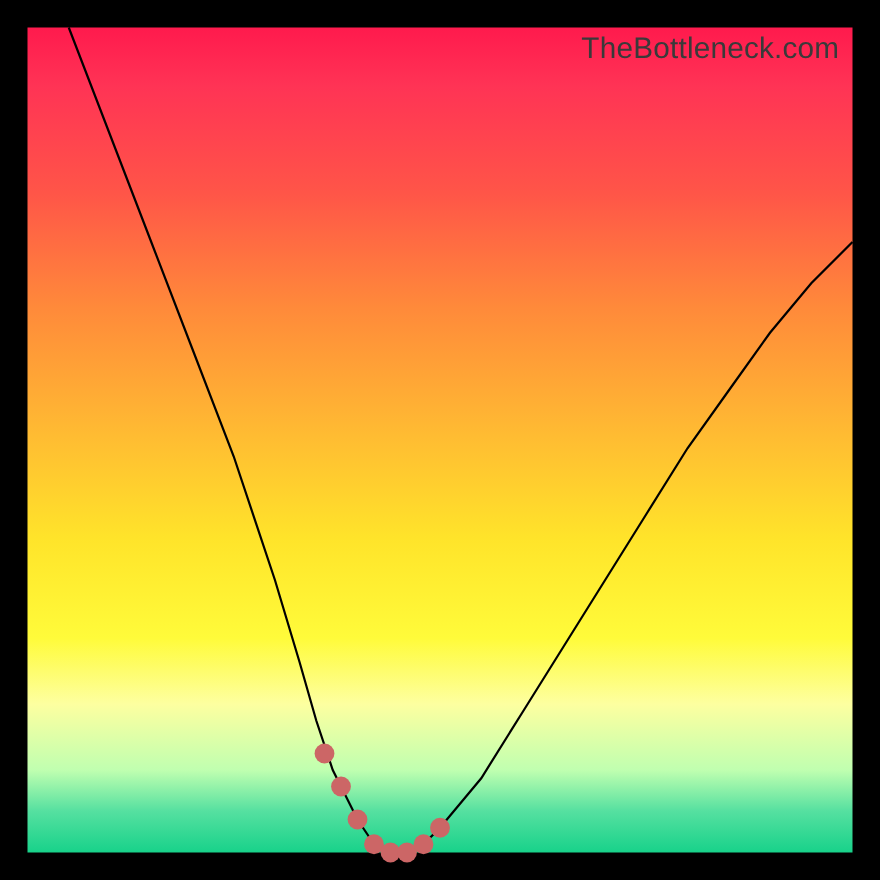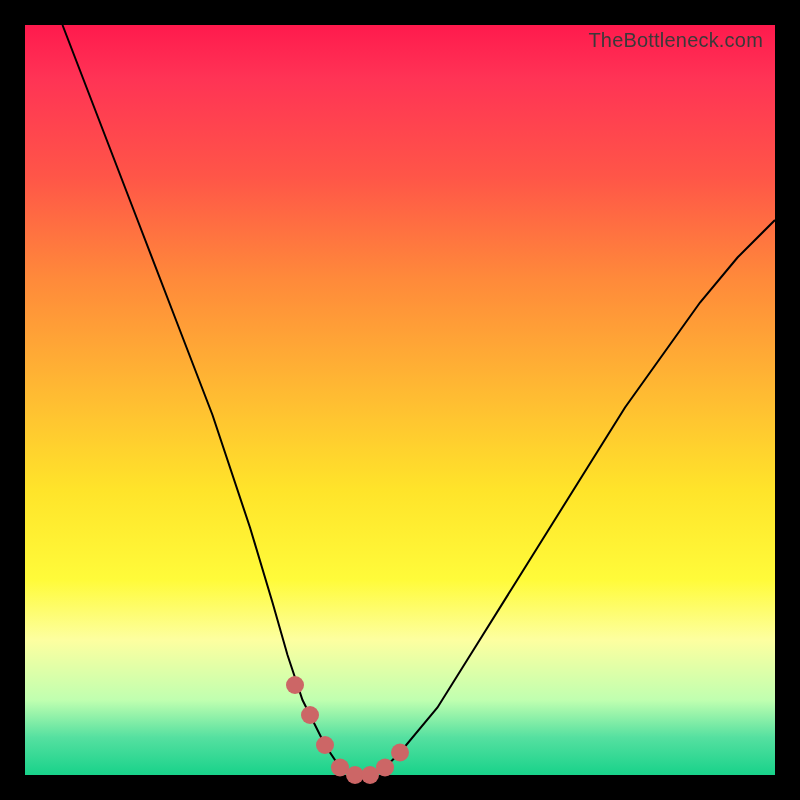--- a/index.html
+++ b/index.html
@@ -28,21 +28,21 @@
       #fdffa0 82%,
       #c0ffb0 90%,
       #55e0a0 95%,
       #18d28a 100%);
   }
   .watermark {
     position: absolute;
     top: 4px;
     right: 12px;
     color: #3a3a3a;
-    font-size: 20px;
+    font-size: 27px;
     font-weight: 500;
     letter-spacing: 0.2px;
     user-select: none;
   }
   svg.plot {
     position: absolute;
     left: 0;
     top: 0;
     width: 750px;
     height: 750px;

